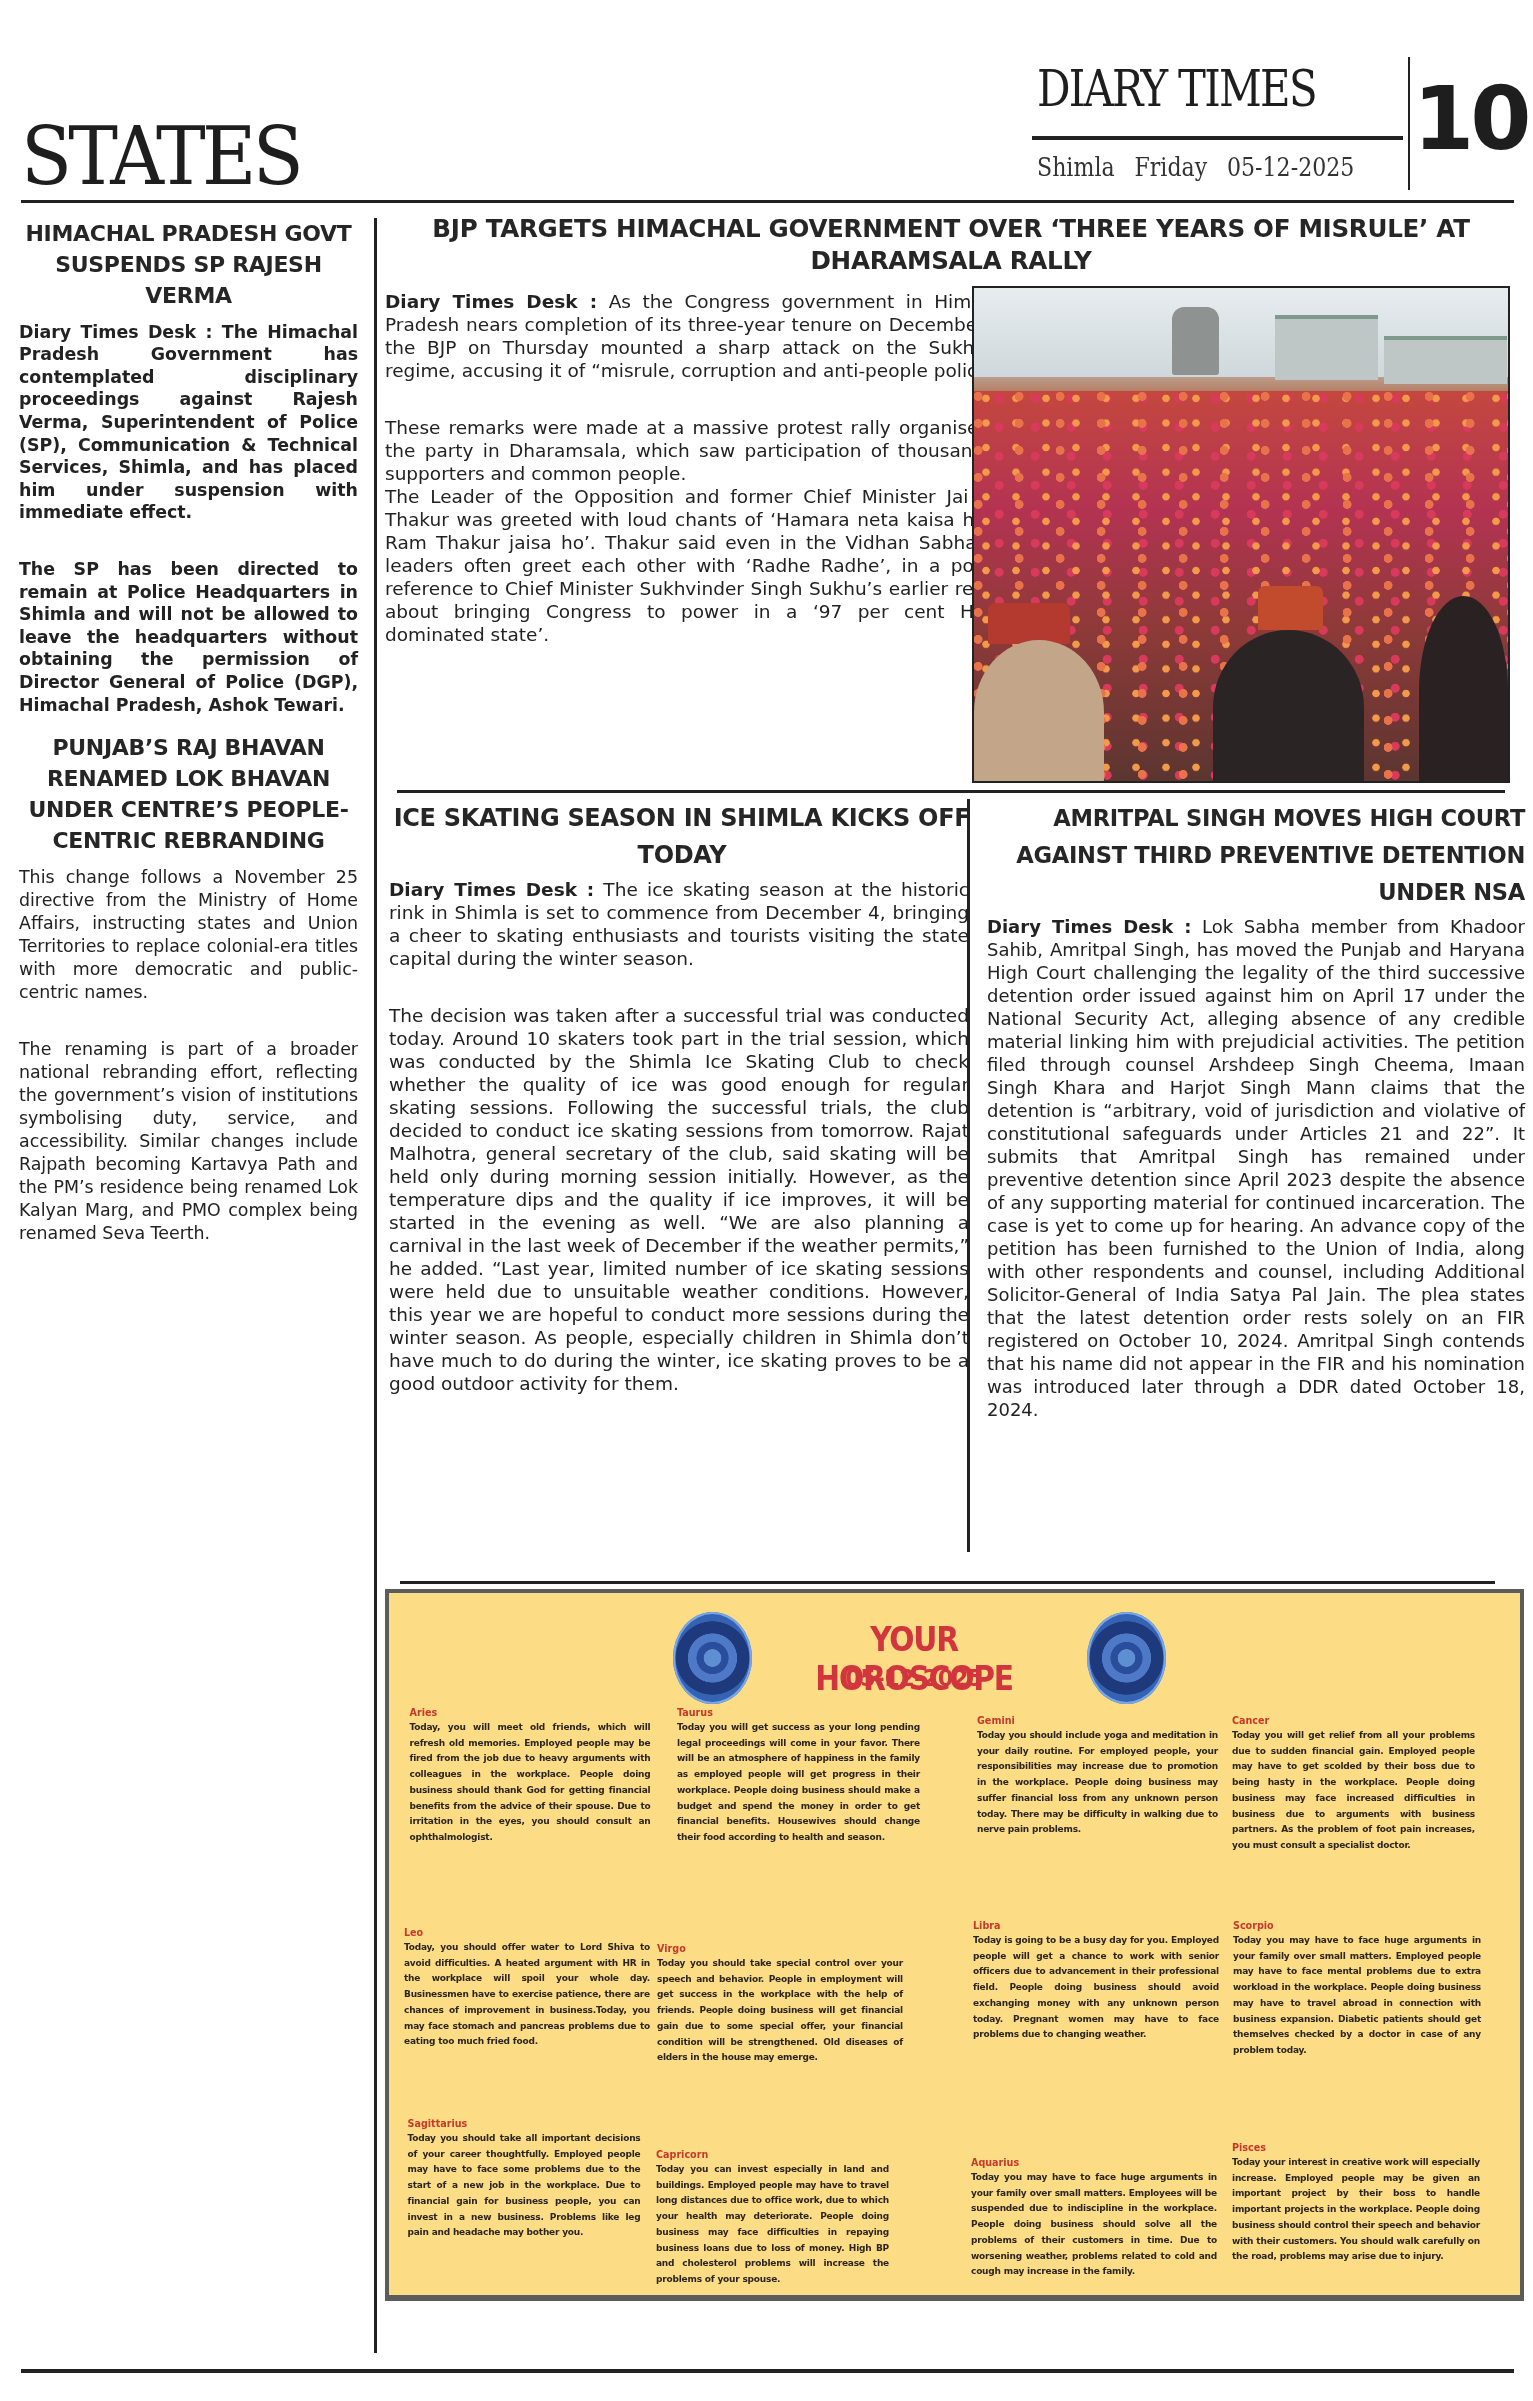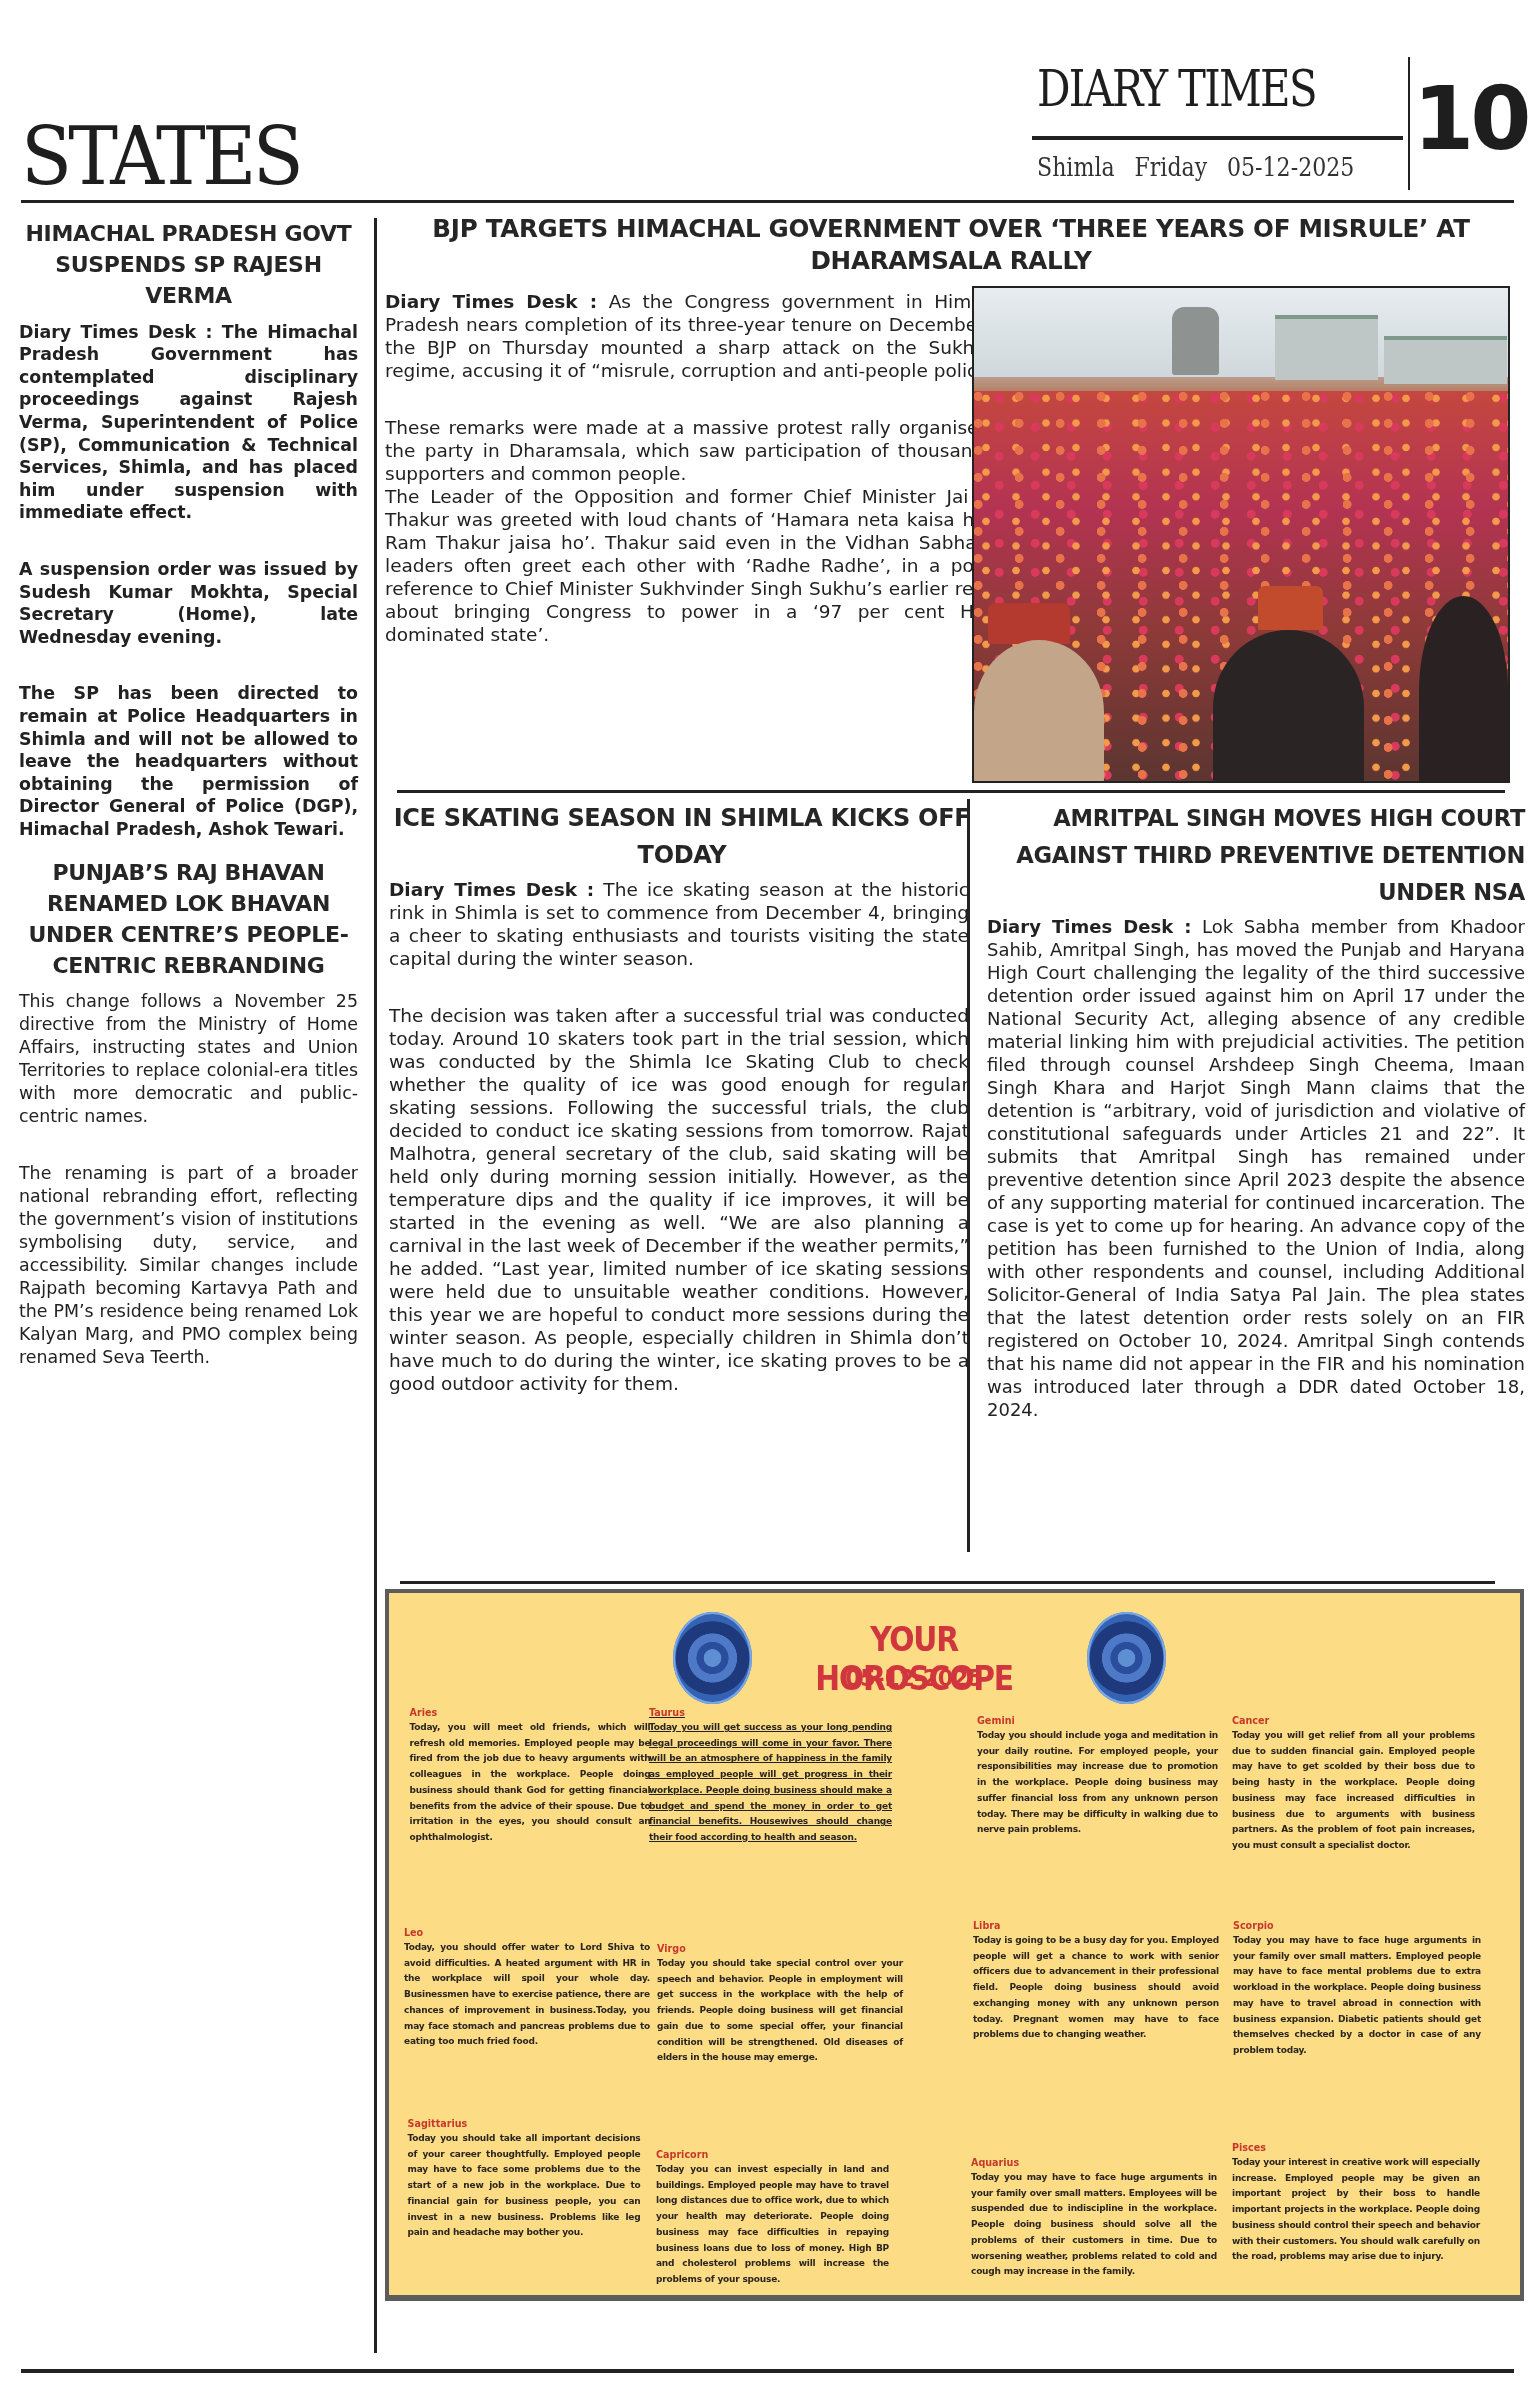--- a/index.html
+++ b/index.html
@@ -137,21 +137,20 @@
 <div class="masthead-rule"></div>
 
 <div class="vrule" style="left:374px; top:218px; height:2135px;"></div>
 <div class="vrule" style="left:967px; top:799px; height:753px;"></div>
 
 <div class="col-left">
   <article>
     <h2 class="headline">HIMACHAL PRADESH GOVT SUSPENDS SP RAJESH VERMA</h2>
     <div class="body-text bold-text">
       <p><span class="lead">Diary Times Desk :</span> <span>The Himachal Pradesh Government has contemplated disciplinary proceedings against Rajesh Verma, Superintendent of Police (SP), Communication &amp; Technical Services, Shimla, and has placed him under suspension with immediate effect.</span></p>
-      <p>A suspension order was issued by Sudesh Kumar Mokhta, Special Secretary (Home), late Wednesday evening.</p>
       <p>The SP has been directed to remain at Police Headquarters in Shimla and will not be allowed to leave the headquarters without obtaining the permission of Director General of Police (DGP), Himachal Pradesh, Ashok Tewari.</p>
     </div>
   </article>
   <article>
     <h2 class="headline second">PUNJAB’S RAJ BHAVAN RENAMED LOK BHAVAN UNDER CENTRE’S PEOPLE-CENTRIC REBRANDING</h2>
     <div class="body-text normal-text">
       <p>This change follows a November 25 directive from the Ministry of Home Affairs, instructing states and Union Territories to replace colonial-era titles with more democratic and public-centric names.</p>
       <p>The renaming is part of a broader national rebranding effort, reflecting the government’s vision of institutions symbolising duty, service, and accessibility. Similar changes include Rajpath becoming Kartavya Path and the PM’s residence being renamed Lok Kalyan Marg, and PMO complex being renamed Seva Teerth.</p>
     </div>
   </article>
@@ -194,21 +193,21 @@
 <section class="horoscope">
   <div class="zodiac-wheel" style="left:284px; top:19px;"></div>
   <div class="horo-title">YOUR HOROSCOPE</div>
   <div class="horo-date">05-12-2025</div>
   <div class="zodiac-wheel" style="left:698px; top:19px;"></div>
 
   <div class="sign" style="left:20.5px; top:112px; width:241px;">
     <div class="sign-name">Aries</div>
     <div class="sign-text">Today, you will meet old friends, which will refresh old memories. Employed people may be fired from the job due to heavy arguments with colleagues in the workplace. People doing business should thank God for getting financial benefits from the advice of their spouse. Due to irritation in the eyes, you should consult an ophthalmologist.</div>
   </div>
-  <div class="sign" style="left:260px; top:112px; width:243px;text-decoration:underline;">
+  <div class="sign" style="left:288px; top:112px; width:243px;">
     <div class="sign-name">Taurus</div>
     <div class="sign-text">Today you will get success as your long pending legal proceedings will come in your favor. There will be an atmosphere of happiness in the family as employed people will get progress in their workplace. People doing business should make a budget and spend the money in order to get financial benefits. Housewives should change their food according to health and season.</div>
   </div>
   <div class="sign" style="left:588px; top:120px; width:241px;">
     <div class="sign-name">Gemini</div>
     <div class="sign-text">Today you should include yoga and meditation in your daily routine. For employed people, your responsibilities may increase due to promotion in the workplace. People doing business may suffer financial loss from any unknown person today. There may be difficulty in walking due to nerve pain problems.</div>
   </div>
   <div class="sign" style="left:843px; top:120px; width:243px;">
     <div class="sign-name">Cancer</div>
     <div class="sign-text">Today you will get relief from all your problems due to sudden financial gain. Employed people may have to get scolded by their boss due to being hasty in the workplace. People doing business may face increased difficulties in business due to arguments with business partners. As the problem of foot pain increases, you must consult a specialist doctor.</div>

